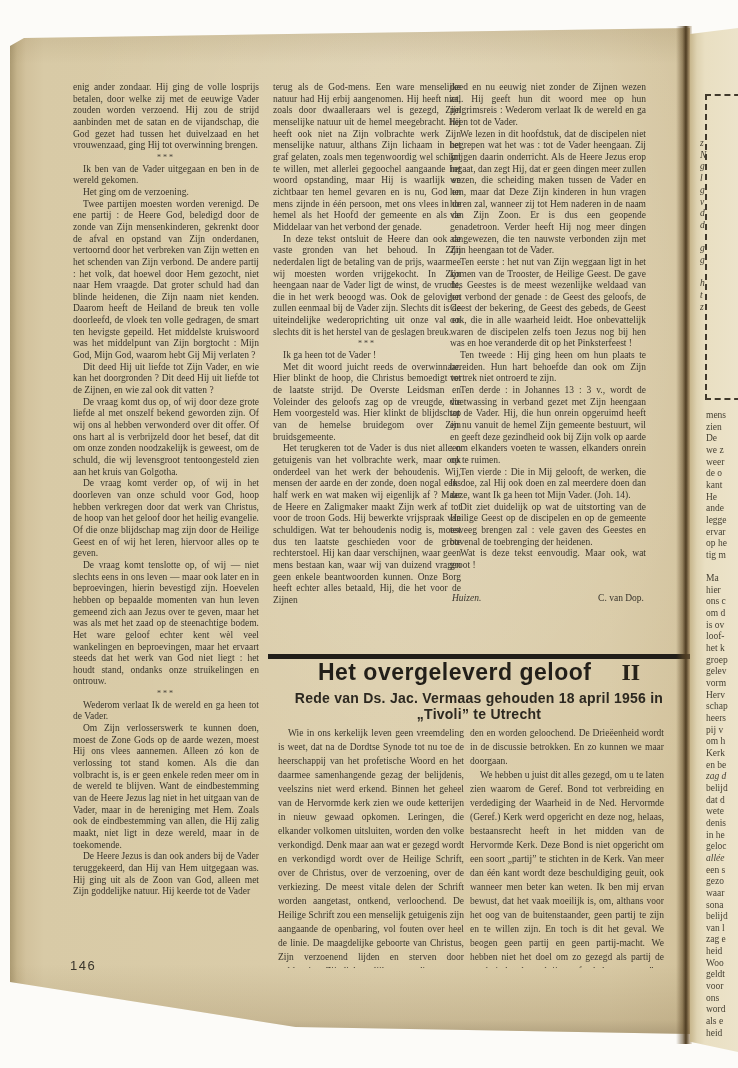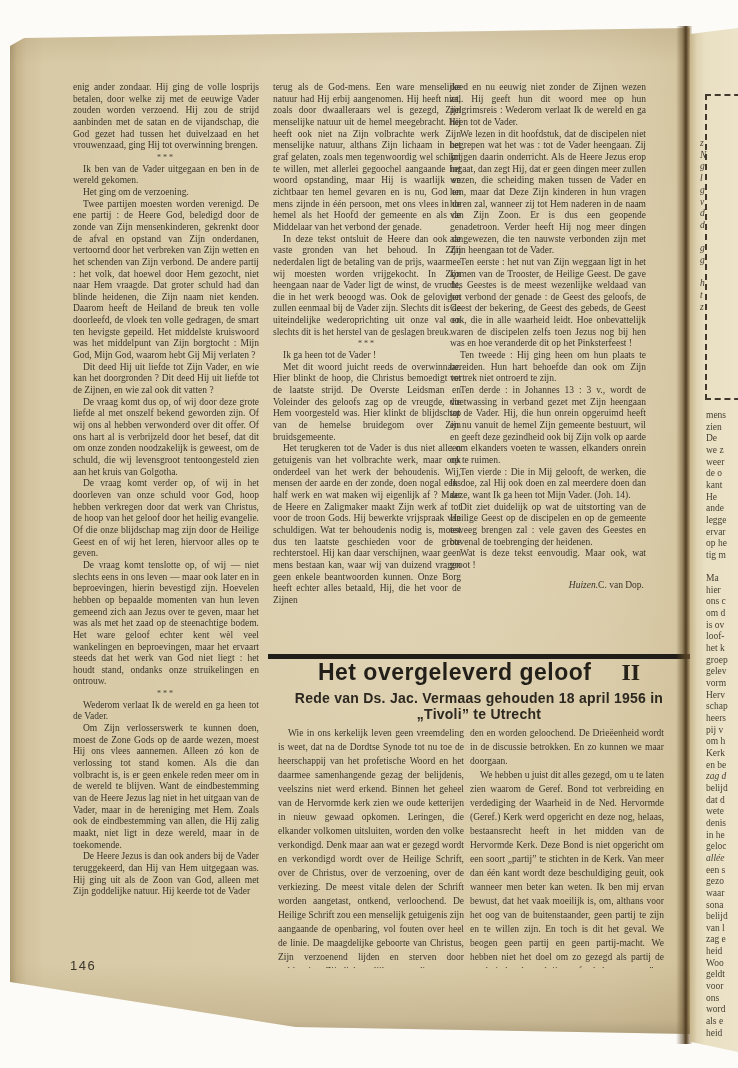--- a/index.html
+++ b/index.html
@@ -67,21 +67,21 @@
   .col p{margin:0;text-indent:10px;}
   .col p.flush{text-indent:0;}
   .col p.separator{
     text-align:center;text-indent:0;font-size:8px;
     letter-spacing:2px;line-height:11.65px;color:#45413a;
   }
   .col-1{left:63px;top:58px;width:186px;height:880px;}
   .col-2{left:263px;top:58px;width:188px;height:574px;}
   .col-3{left:440px;top:58px;width:196px;height:578px;}
 
-  .signature{display:flex;justify-content:flex-end;margin-top:8px;padding:0 2px;}
+  .signature{display:flex;justify-content:space-between;margin-top:21px;padding:0 2px;}
   .signature .place{font-style:italic;}
 
   .page-number{
     position:absolute;left:60px;top:934px;
     font-family:"Liberation Sans", sans-serif;
     font-size:13px;letter-spacing:1.5px;color:#3a362c;
   }
 
   
   .article-head{position:absolute;left:258px;top:630px;width:422px;}

